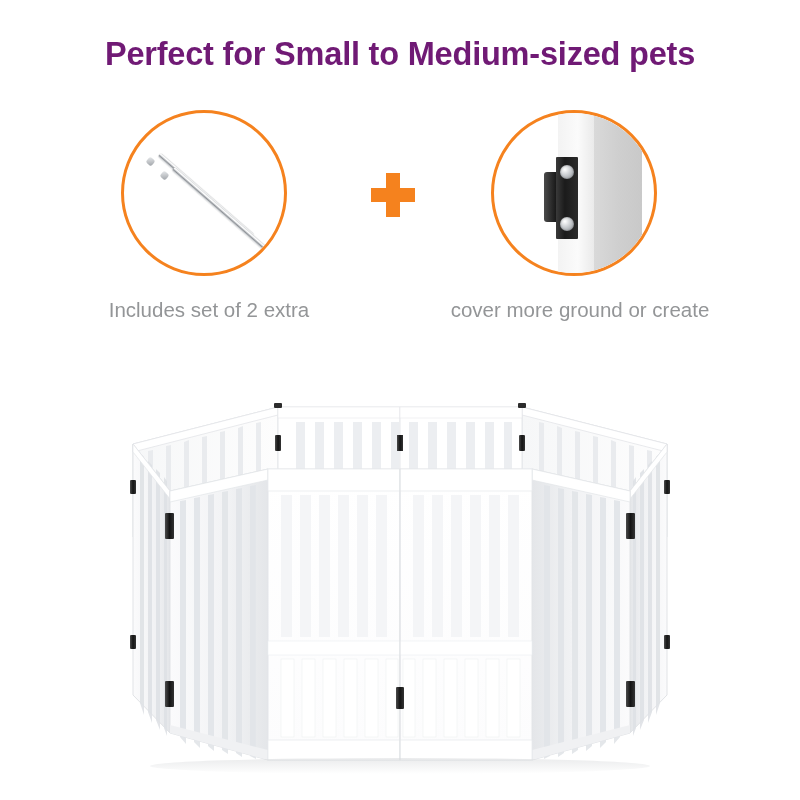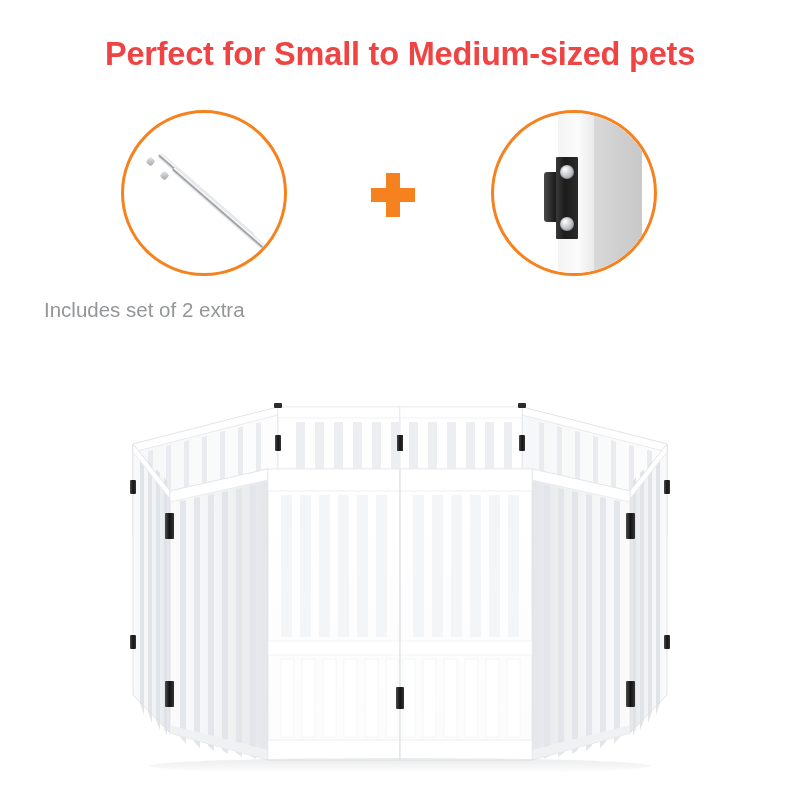--- a/index.html
+++ b/index.html
@@ -17,21 +17,21 @@
 
   
   #title {
     position: absolute;
     left: 0;
     top: 36px;
     width: 800px;
     text-align: center;
     font-size: 32.5px;
     font-weight: bold;
-    color: #ef4444;
+    color: #701a75;
     letter-spacing: -0.2px;
     white-space: nowrap;
   }
 
   
   #feature-row {
     position: absolute;
     left: 0;
     top: 108px;
     width: 800px;
@@ -136,20 +136,21 @@
     content: "";
     position: absolute;
     background: #F5821E;
   }
   #plus-sign::before { left: 15px; top: 0; width: 14px; height: 44px; }
   #plus-sign::after  { left: 0; top: 15px; width: 44px; height: 14px; }
 
   
   .caption {
     position: absolute;
+    text-align: center;
     font-size: 20.5px;
     line-height: 27px;
     color: #939597;
     font-family: "Liberation Sans", sans-serif;
   }
   #caption-left  { left: 44px;  top: 296px; width: 330px; }
   #caption-right { left: 400px; top: 296px; width: 360px; }
 
   
   #gate {
@@ -189,20 +190,21 @@
       <div class="hinge-screw" id="screw-bottom"></div>
     </div>
   </div>
 </div>
 
 <div class="caption" id="caption-left">
   <div>Includes set of 2 extra</div>
 </div>
 
 <div class="caption" id="caption-right">
+  <div>cover more ground or create</div>
 </div>
 
 <div id="gate">
 <svg width="800" height="390" viewBox="0 0 800 390" xmlns="http://www.w3.org/2000/svg">
   <defs>
     <linearGradient id="gWingL" x1="0" y1="0" x2="1" y2="0">
       <stop offset="0%" stop-color="#fbfbfc"></stop>
       <stop offset="60%" stop-color="#f1f2f4"></stop>
       <stop offset="100%" stop-color="#e4e6e9"></stop>
     </linearGradient>

